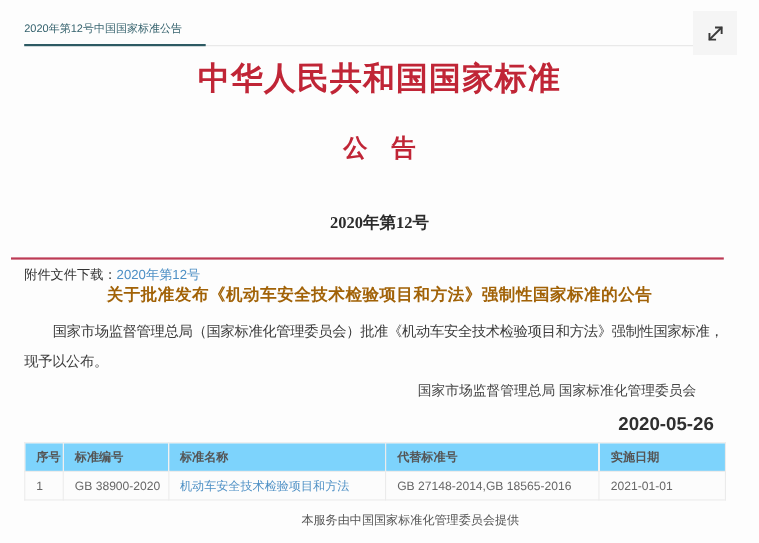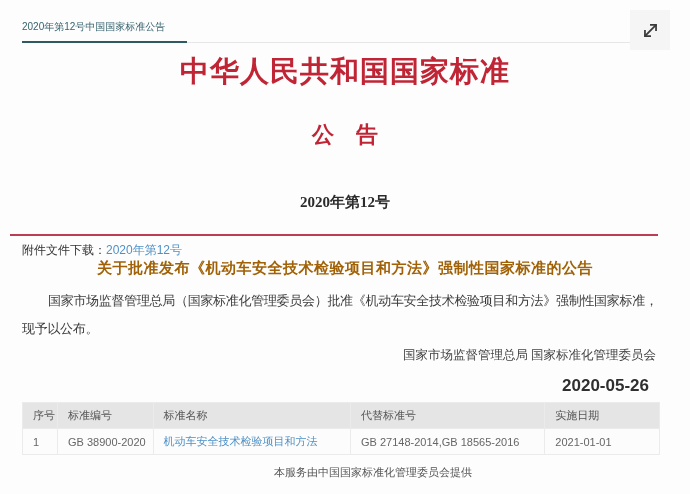--- a/index.html
+++ b/index.html
@@ -66,42 +66,42 @@
     letter-spacing:0.5px;
   }
   .notice-body{
     position:absolute;top:287px;left:22px;width:642px;
     font-family:"Liberation Serif",serif;
     font-size:13px;letter-spacing:-0.3px;
     line-height:28px;color:#3c3c3c;
     text-indent:2em;
   }
   .signature-org{
-    position:absolute;top:347px;right:34px;
+    position:absolute;top:347px;right:57px;
     font-family:"Liberation Serif",serif;
     font-size:12.5px;color:#444;margin-left:43px;
   }
   .signature-date{
     position:absolute;top:376px;right:41px;
     font-size:17px;color:#2f2f2f;font-weight:bold;
   }
   
   .std-table{
     position:absolute;top:402px;left:22px;width:638px;
     border-collapse:collapse;table-layout:fixed;
     font-size:11px;
   }
   .std-table th,.std-table td{
     border:1px solid #ebebeb;
     padding:5px 10px;
     text-align:left;vertical-align:middle;
     font-weight:normal;
     white-space:nowrap;overflow:hidden;
   }
-  .std-table th{color:#555;background:#e5e5e5;}
+  .std-table th{color:#555;background:#7dd3fc;font-weight:bold;}
   .std-table td{color:#666;background:#fcfcfc;}
   .std-table .col-seq{width:5.5%;}
   .std-table .col-no{width:15%;}
   .std-table .col-name{width:31%;}
   .std-table .col-replace{width:30.5%;}
   .std-table .col-date{width:18%;}
   .std-table a{text-decoration:none;cursor:pointer;}
   
   .footer-note{
     position:absolute;top:465px;left:0;width:100%;

